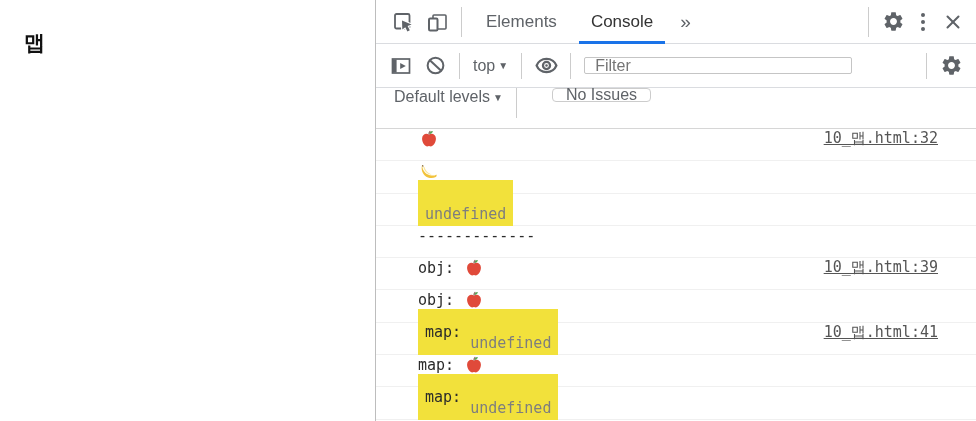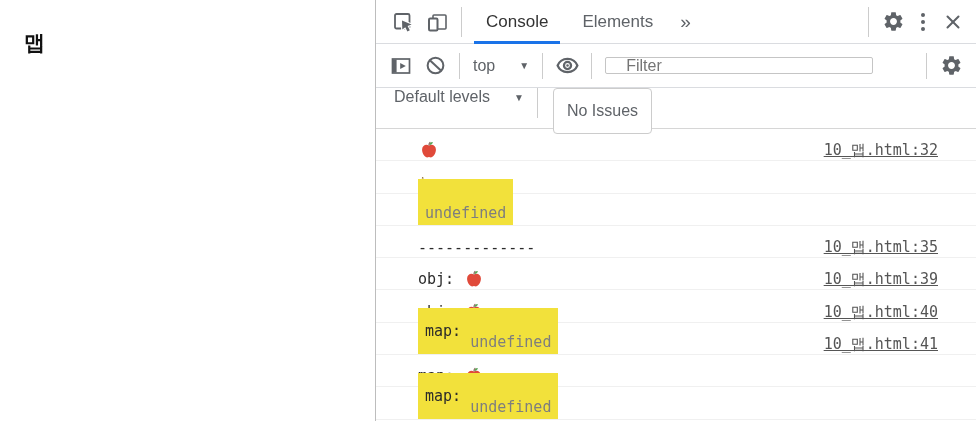--- a/index.html
+++ b/index.html
@@ -18,32 +18,32 @@
   .ibtn { width: 34px; height: 34px; display: flex; align-items: center; justify-content: center; color: #5f6368; cursor: pointer; flex: none; }
   .vsep { width: 1px; height: 26px; background: #ccc; margin: 0 7px; flex: none; }
   .vsep.tall { height: 30px; }
   .tab { height: 44px; display: flex; align-items: center; padding: 0 17px; font-size: 17px; color: #5f6368; position: relative; cursor: pointer; flex: none;}
   .tab.active { color: #333; }
   .tab.active::after { content:""; position:absolute; left:5px; right:5px; bottom:0; height:3px; background: var(--accent); }
   .more-tabs { font-size: 19px; color: #5f6368; padding: 0 10px; cursor: pointer; }
   .spacer { flex: 1; }
 
   .toolbar2 { height: 44px; min-height:44px; border-bottom: 1px solid #dadce0; display: flex; align-items: center; padding: 0 8px 0 8px; }
-  .dropdown { display: flex; align-items: center; gap: 24px; color: #5f6368; font-size: 16px; padding: 0 6px; cursor: pointer; flex:none;}
+  .dropdown { display: flex; align-items: center; gap: 3px; color: #5f6368; font-size: 16px; padding: 0 6px; cursor: pointer; flex:none;}
   .caret { font-size: 10px; color: #5f6368; }
   .filter-input { width: 268px; height: 17px; border: 1px solid #c5c5c5; border-radius: 2px; font-size: 16px;
-                  padding: 0 20px; color: #333; outline: none; font-family: "Liberation Sans", sans-serif; margin-left: 6px;}
+                  padding: 0 10px; color: #333; outline: none; font-family: "Liberation Sans", sans-serif; margin-left: 6px;}
   .filter-input::placeholder { color: #757575; }
 
   .bar3 { height: 41px; min-height:41px; border-bottom: 1px solid #d6d6d6; display: flex; align-items: flex-start; padding: 0 12px; }
-  .no-issues { border: 1px solid #ccc; border-radius: 4px; height: 46px; padding: 0 13px; font-size: 16px;
-               color: #5f6368; background: #fff; display: flex; align-items: center; margin-left: 8px; cursor: pointer; }
+  .no-issues { border: 1px solid #ccc; border-radius: 4px; height: 14px; padding: 0 13px; font-size: 16px;
+               color: #5f6368; background: #fff; display: flex; align-items: center; margin-left: 28px; cursor: pointer; }
 
   .rows { flex: 1; overflow: hidden; font-family: "DejaVu Sans Mono", monospace; font-size: 15px; }
-  .row { height: 32.3px; border-bottom: 1px solid #f0f0f0; display: flex; align-items: flex-end; padding: 0 38px 0 42px; color: #2b2b2b; }
+  .row { height: 32.3px; border-bottom: 1px solid #f0f0f0; display: flex; align-items: center; padding: 0 38px 12px 42px; color: #2b2b2b; }
   .msg { flex: 1; white-space: pre; display: flex; align-items: center; }
   .seg-muted { color: #7e7e7e; margin-top: 22px; }
   .seg-hl { background: var(--highlight); padding: 3px 7px; display: inline-flex; align-items: center; white-space: pre; }
   .link { color: #555; text-decoration: underline; cursor: pointer; flex: none; }
   .emoji { width: 20px; height: 20px; flex: none; margin: 0 1px; }
   svg { display: block; }
 </style>
 </head>
 <body>
 
@@ -62,25 +62,25 @@
           <path d="M11 10.5 L20.6 14.6 L16.6 16 L18.8 20.2 L16.4 21.4 L14.3 17.2 L11.3 19.6 Z" fill="currentColor" stroke="#fff" stroke-width="2.4" paint-order="stroke"></path>
         </svg>
       </div>
       <div class="ibtn">
         <svg width="24" height="24" viewBox="0 0 24 24">
           <rect x="8" y="5" width="13" height="14" rx="1" fill="none" stroke="currentColor" stroke-width="1.6"></rect>
           <rect x="4" y="8.5" width="8.5" height="12" rx="1.2" fill="#fff" stroke="currentColor" stroke-width="2"></rect>
         </svg>
       </div>
       <div class="vsep tall"></div>
+      <div class="tab">
+        <span>Elements</span>
+      </div>
       <div class="tab active">
         <span>Console</span>
-      </div>
-      <div class="tab">
-        <span>Elements</span>
       </div>
       <div class="more-tabs">»</div>
       <div class="spacer"></div>
       <div class="vsep tall"></div>
       <div class="ibtn">
         <svg width="23" height="23" viewBox="0 0 24 24" fill="currentColor">
           <path d="M19.14,12.94c0.04-0.3,0.06-0.61,0.06-0.94c0-0.32-0.02-0.64-0.07-0.94l2.03-1.58c0.18-0.14,0.23-0.41,0.12-0.61 l-1.92-3.32c-0.12-0.22-0.37-0.29-0.59-0.22l-2.39,0.96c-0.5-0.38-1.03-0.7-1.62-0.94L14.4,2.81c-0.04-0.24-0.24-0.41-0.48-0.41 h-3.84c-0.24,0-0.43,0.17-0.47,0.41L9.25,5.35C8.66,5.59,8.12,5.92,7.63,6.29L5.24,5.33c-0.22-0.08-0.47,0-0.59,0.22L2.74,8.87 C2.62,9.08,2.66,9.34,2.86,9.48l2.03,1.58C4.84,11.36,4.8,11.69,4.8,12s0.02,0.64,0.07,0.94l-2.03,1.58 c-0.18,0.14-0.23,0.41-0.12,0.61l1.92,3.32c0.12,0.22,0.37,0.29,0.59,0.22l2.39-0.96c0.5,0.38,1.03,0.7,1.62,0.94l0.36,2.54 c0.05,0.24,0.24,0.41,0.48,0.41h3.84c0.24,0,0.44-0.17,0.47-0.41l0.36-2.54c0.59-0.24,1.13-0.56,1.62-0.94l2.39,0.96 c0.22,0.08,0.47,0,0.59-0.22l1.92-3.32c0.12-0.22,0.07-0.47-0.12-0.61L19.14,12.94z M12,15.6c-1.98,0-3.6-1.62-3.6-3.6 s1.62-3.6,3.6-3.6s3.6,1.62,3.6,3.6S13.98,15.6,12,15.6z"></path>
         </svg>
       </div>
       <div class="ibtn" style="width:26px">
@@ -161,37 +161,35 @@
     <path d="M3.1 4.6 C3.6 10.2 7.4 14.3 12.9 14.6 C14.9 14.7 16.5 14.2 17.3 13.4 C18 14.4 17.7 15.6 16.2 16.3 C13.8 17.6 8.7 17.4 5.7 14.5 C2.8 11.7 2.1 7.2 3.1 4.6 Z" fill="#f2c33c"></path>
     <path d="M4.3 5.4 C5 10 8.3 13.3 12.9 13.6 C11 12.9 7 11 5.4 6 Z" fill="#fae59a"></path>
     <path d="M2.9 4.3 L4.1 4.1 L4.6 5.6 L3.3 5.8 Z" fill="#8a6d3b"></path>
   </svg></span>
         </div>
         <div class="row">
           <span class="msg"><span class="seg-hl"><span class="seg-muted">undefined</span></span></span>
         </div>
         <div class="row">
           <span class="msg"><span>-------------</span></span>
-          <span class="link">10_맵.html:35</span>
         </div>
         <div class="row">
           <span class="msg"><span>obj: </span><svg class="emoji" viewBox="0 0 20 20">
     <path d="M10 5.6 C7.4 3.6 3.4 5 3.1 9.3 C2.8 13.6 6.1 17.4 8.3 17.4 C9.2 17.4 9.5 17 10 17 C10.5 17 10.8 17.4 11.7 17.4 C13.9 17.4 17.2 13.6 16.9 9.3 C16.6 5 12.6 3.6 10 5.6 Z" fill="#e04a3a"></path>
     <path d="M10.4 4.9 C10.5 2.9 12 1.8 13.8 2 C13.7 3.9 12.2 5.1 10.4 4.9 Z" fill="#57a956"></path>
     <path d="M10 5 C10 3.9 10.3 3.1 11 2.4" stroke="#8d6e63" stroke-width="1.2" fill="none" stroke-linecap="round"></path>
   </svg></span>
           <span class="link">10_맵.html:39</span>
         </div>
         <div class="row">
           <span class="msg"><span>obj: </span><svg class="emoji" viewBox="0 0 20 20">
     <path d="M10 5.6 C7.4 3.6 3.4 5 3.1 9.3 C2.8 13.6 6.1 17.4 8.3 17.4 C9.2 17.4 9.5 17 10 17 C10.5 17 10.8 17.4 11.7 17.4 C13.9 17.4 17.2 13.6 16.9 9.3 C16.6 5 12.6 3.6 10 5.6 Z" fill="#e04a3a"></path>
     <path d="M10.4 4.9 C10.5 2.9 12 1.8 13.8 2 C13.7 3.9 12.2 5.1 10.4 4.9 Z" fill="#57a956"></path>
     <path d="M10 5 C10 3.9 10.3 3.1 11 2.4" stroke="#8d6e63" stroke-width="1.2" fill="none" stroke-linecap="round"></path>
   </svg></span>
-          <span class="link">10_맵.html:40</span>
         </div>
         <div class="row">
           <span class="msg"><span class="seg-hl"><span>map: </span><span class="seg-muted">undefined</span></span></span>
           <span class="link">10_맵.html:41</span>
         </div>
         <div class="row">
           <span class="msg"><span>map: </span><svg class="emoji" viewBox="0 0 20 20">
     <path d="M10 5.6 C7.4 3.6 3.4 5 3.1 9.3 C2.8 13.6 6.1 17.4 8.3 17.4 C9.2 17.4 9.5 17 10 17 C10.5 17 10.8 17.4 11.7 17.4 C13.9 17.4 17.2 13.6 16.9 9.3 C16.6 5 12.6 3.6 10 5.6 Z" fill="#e04a3a"></path>
     <path d="M10.4 4.9 C10.5 2.9 12 1.8 13.8 2 C13.7 3.9 12.2 5.1 10.4 4.9 Z" fill="#57a956"></path>
     <path d="M10 5 C10 3.9 10.3 3.1 11 2.4" stroke="#8d6e63" stroke-width="1.2" fill="none" stroke-linecap="round"></path>

